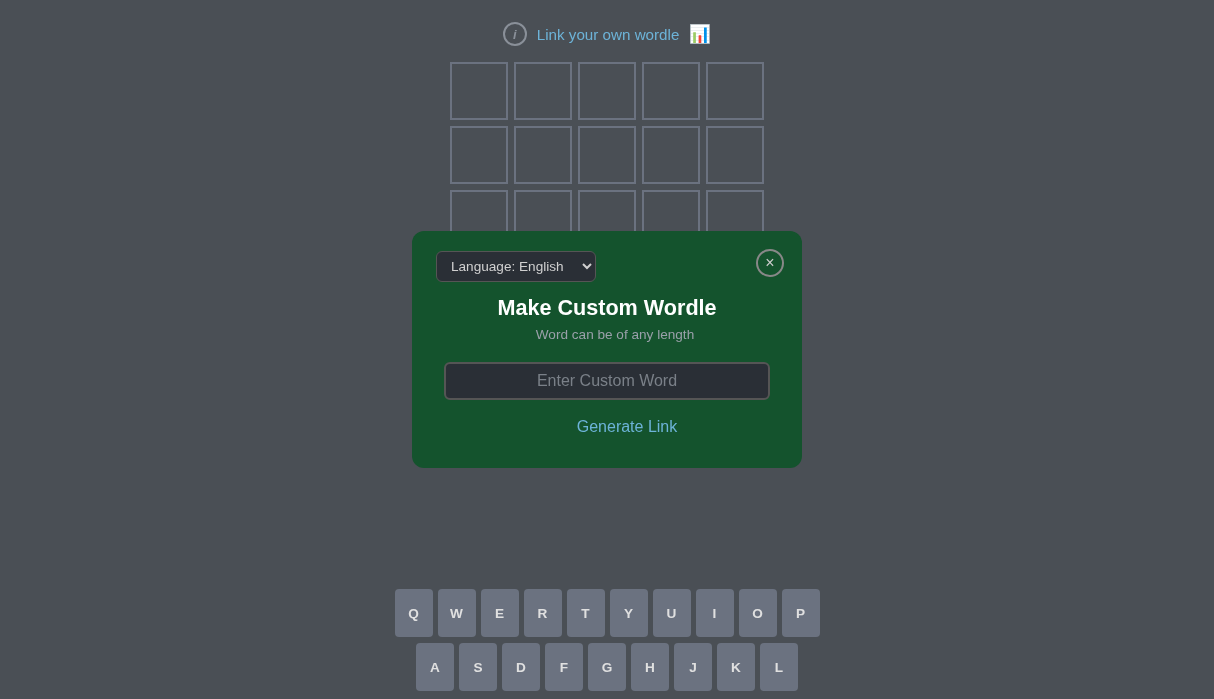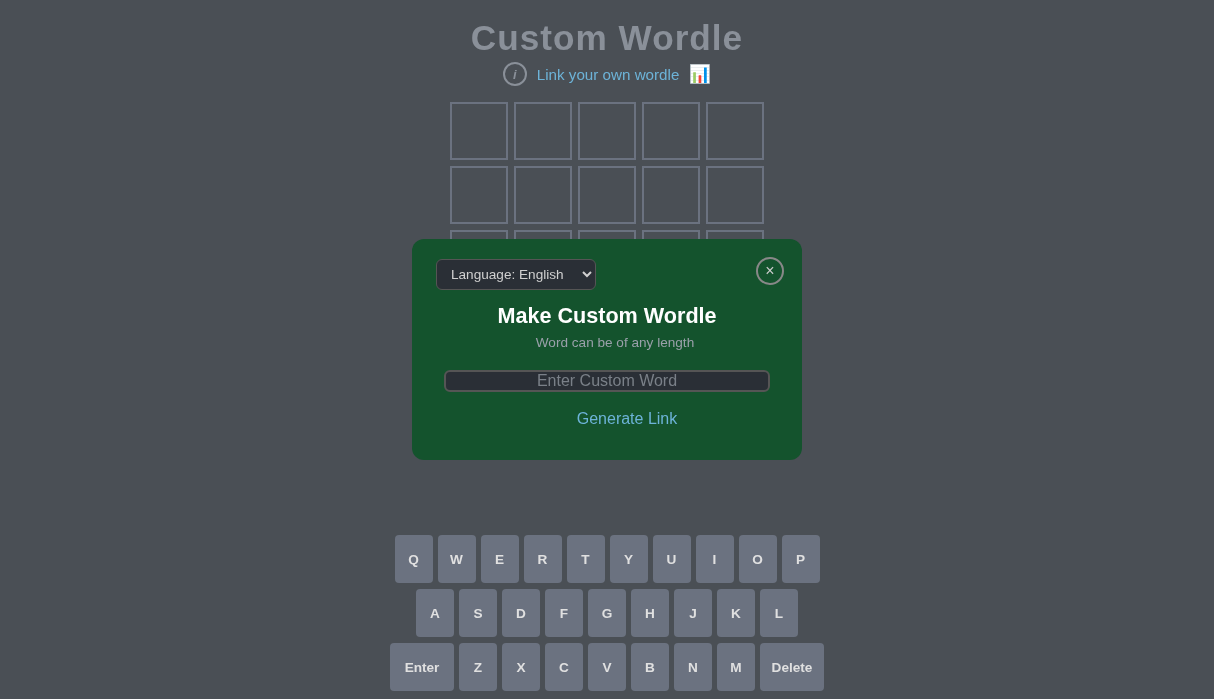--- a/index.html
+++ b/index.html
@@ -196,21 +196,21 @@
       margin-left: 16px;
     }
 
     .custom-word-input {
       width: 100%;
       background: #2a2f36;
       border: 2px solid #555;
       border-radius: 6px;
       color: #9aa0aa;
       font-size: 1rem;
-      padding: 0 16px;
+      padding: 8px 16px;
       text-align: center;
       outline: none;
     }
 
     .custom-word-input::placeholder {
       color: #7a8088;
     }
 
     .generate-link-btn {
       background: transparent;
@@ -220,21 +220,20 @@
       cursor: pointer;
       margin-top: 18px;
       font-weight: 500;
       margin-left: 40px;
     }
   </style>
 </head>
 <body>
 
 <div class="header">
-  <h1 class="app-title">Custom Wordle</h1>
   <div class="subtitle-row">
     <div class="info-icon">i</div>
     <a class="subtitle-link">Link your own wordle</a>
     <span class="chart-icon">📊</span>
   </div>
 </div>
 
 <div class="game-grid">
   <div class="grid-row">
     <div class="grid-cell"></div>
@@ -298,24 +297,13 @@
     <button class="key">A</button>
     <button class="key">S</button>
     <button class="key">D</button>
     <button class="key">F</button>
     <button class="key">G</button>
     <button class="key">H</button>
     <button class="key">J</button>
     <button class="key">K</button>
     <button class="key">L</button>
   </div>
-  <div class="keyboard-row">
-    <button class="key wide">Enter</button>
-    <button class="key">Z</button>
-    <button class="key">X</button>
-    <button class="key">C</button>
-    <button class="key">V</button>
-    <button class="key">B</button>
-    <button class="key">N</button>
-    <button class="key">M</button>
-    <button class="key wide">Delete</button>
-  </div>
 </div>
 
 </body></html>

